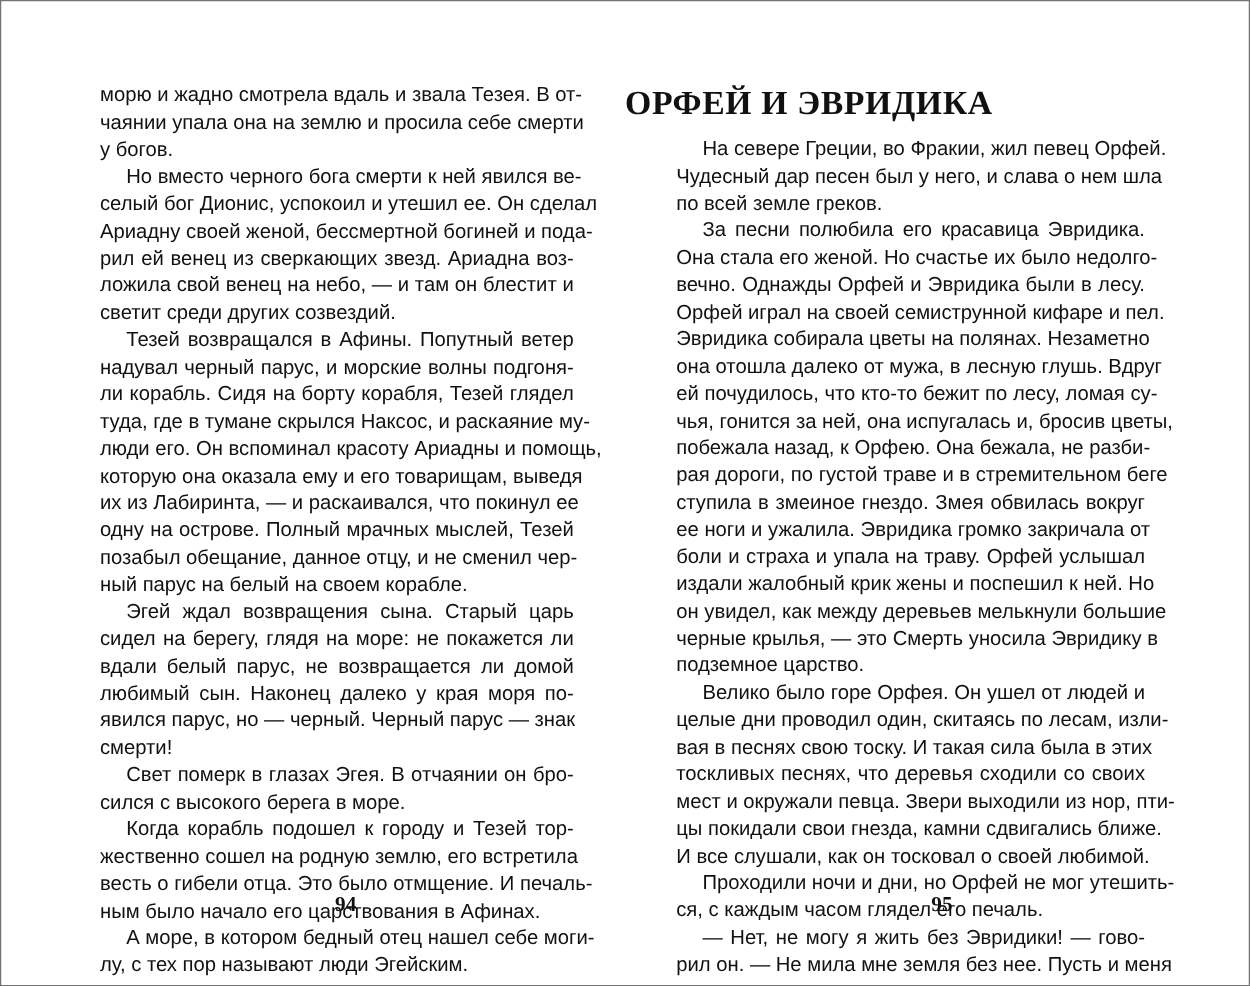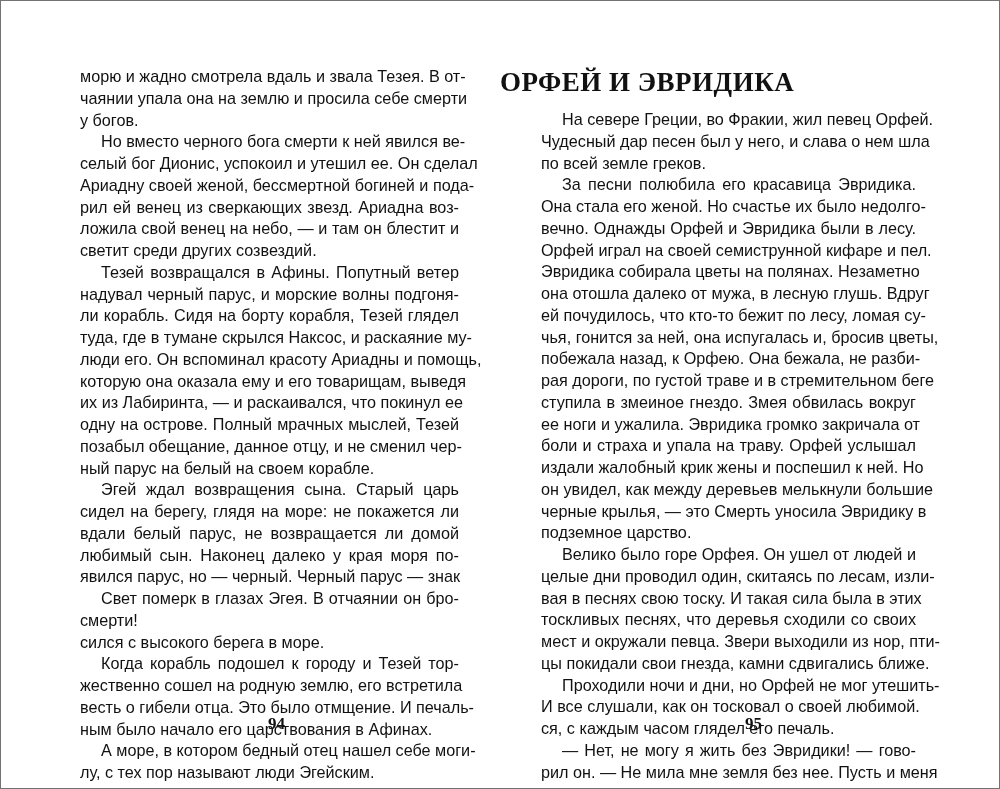--- a/index.html
+++ b/index.html
@@ -66,22 +66,22 @@
         <span class="line">которую она оказала ему и его товарищам, выведя</span>
         <span class="line">их из Лабиринта, — и раскаивался, что покинул ее</span>
         <span class="line">одну на острове. Полный мрачных мыслей, Тезей</span>
         <span class="line">позабыл обещание, данное отцу, и не сменил чер-</span>
         <span class="line last">ный парус на белый на своем корабле.</span>
         <span class="line indent">Эгей ждал возвращения сына. Старый царь</span>
         <span class="line">сидел на берегу, глядя на море: не покажется ли</span>
         <span class="line">вдали белый парус, не возвращается ли домой</span>
         <span class="line">любимый сын. Наконец далеко у края моря по-</span>
         <span class="line">явился парус, но — черный. Черный парус — знак</span>
+        <span class="line last">смерти!</span>
         <span class="line indent">Свет померк в глазах Эгея. В отчаянии он бро-</span>
-        <span class="line last">смерти!</span>
         <span class="line last">сился с высокого берега в море.</span>
         <span class="line indent">Когда корабль подошел к городу и Тезей тор-</span>
         <span class="line">жественно сошел на родную землю, его встретила</span>
         <span class="line">весть о гибели отца. Это было отмщение. И печаль-</span>
         <span class="line last">ным было начало его царствования в Афинах.</span>
         <span class="line indent">А море, в котором бедный отец нашел себе моги-</span>
         <span class="line last">лу, с тех пор называют люди Эгейским.</span>
       </div>
     <div class="page-number">94</div>
   </div>
@@ -108,22 +108,22 @@
         <span class="line">издали жалобный крик жены и поспешил к ней. Но</span>
         <span class="line">он увидел, как между деревьев мелькнули большие</span>
         <span class="line">черные крылья, — это Смерть уносила Эвридику в</span>
         <span class="line last">подземное царство.</span>
         <span class="line indent">Велико было горе Орфея. Он ушел от людей и</span>
         <span class="line">целые дни проводил один, скитаясь по лесам, изли-</span>
         <span class="line">вая в песнях свою тоску. И такая сила была в этих</span>
         <span class="line">тоскливых песнях, что деревья сходили со своих</span>
         <span class="line">мест и окружали певца. Звери выходили из нор, пти-</span>
         <span class="line">цы покидали свои гнезда, камни сдвигались ближе.</span>
+        <span class="line last">И все слушали, как он тосковал о своей любимой.</span>
         <span class="line indent">Проходили ночи и дни, но Орфей не мог утешить-</span>
-        <span class="line last">И все слушали, как он тосковал о своей любимой.</span>
         <span class="line last">ся, с каждым часом глядел его печаль.</span>
         <span class="line indent">— Нет, не могу я жить без Эвридики! — гово-</span>
         <span class="line last">рил он. — Не мила мне земля без нее. Пусть и меня</span>
       </div>
     <div class="page-number">95</div>
   </div>
 
 </div>
 
 </body></html>

